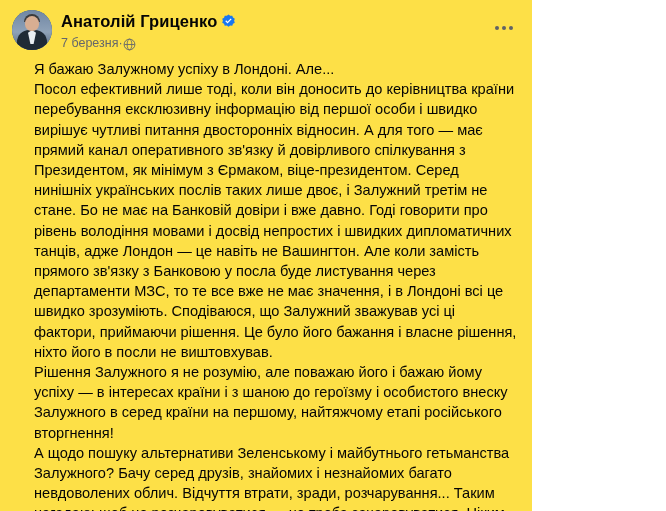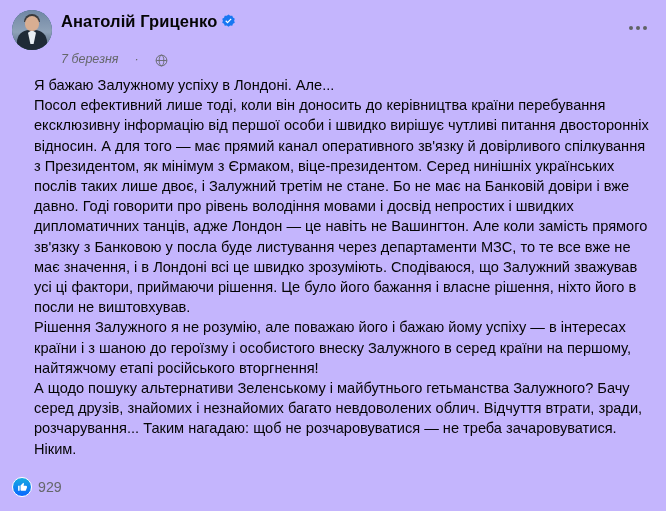--- a/index.html
+++ b/index.html
@@ -8,23 +8,23 @@
     background: #ffffff;
   }
   body {
     width: 666px;
     height: 511px;
     font-family: "Liberation Sans", sans-serif;
     color: #050505;
     overflow: hidden;
   }
   .post {
-    width: 666px;
+    width: 532px;
     height: 511px;
-    background: #c4b5fd;
+    background: #fde047;
     box-sizing: border-box;
     position: relative;
   }
   
   .post-header {
     display: flex;
     align-items: flex-start;
     padding: 10px 12px 0 12px;
     position: relative;
   }
@@ -98,26 +98,25 @@
   }
   .verified {
     width: 15px;
     height: 15px;
     display: inline-block;
     line-height: 0;
   }
   .meta-line {
     display: flex;
     align-items: center;
-    gap: 16px;
-    margin-top: 20px;
+    gap: 0;
+    margin-top: 4px;
     font-size: 12.5px;
     color: #65676b;
     line-height: 16px;
-    font-style: italic;
   }
   .dot-sep {
     font-size: 12.5px;
     color: #65676b;
   }
   .globe-icon {
     width: 13px;
     height: 13px;
     display: inline-block;
     line-height: 0;

